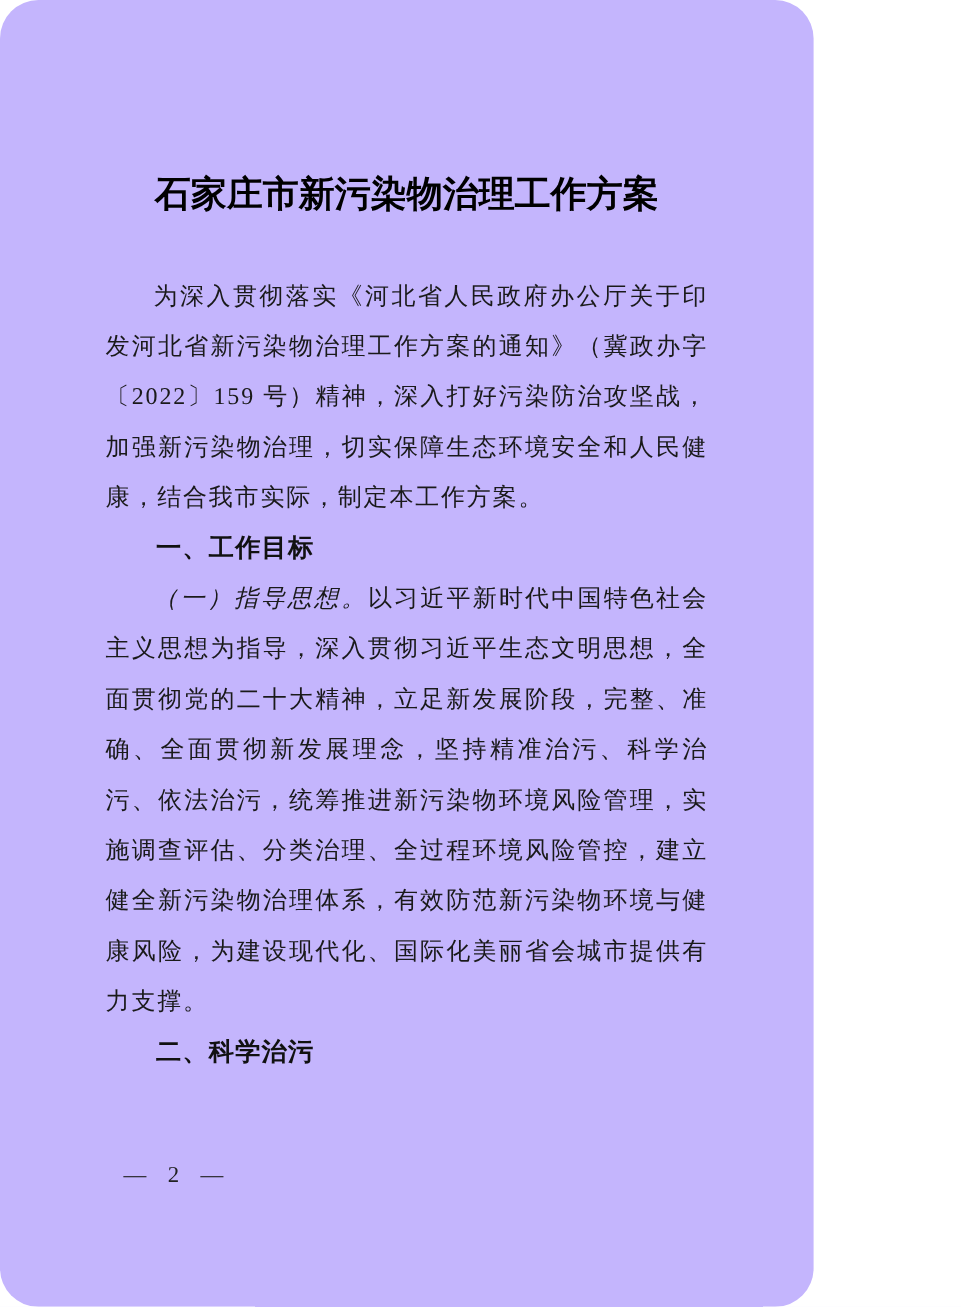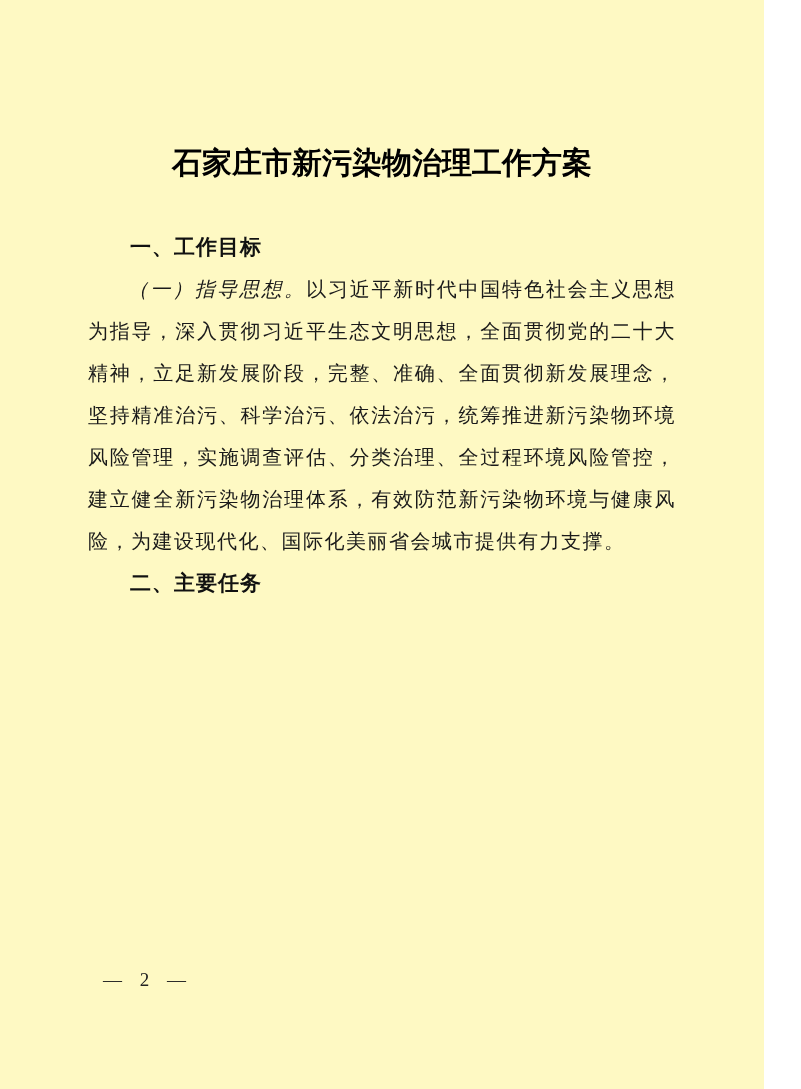--- a/index.html
+++ b/index.html
@@ -2,28 +2,29 @@
 <html><head>
 <meta charset="utf-8">
 <style>
   html, body {
     margin: 0;
     padding: 0;
     background: #ffffff;
   }
   .page {
     position: relative;
-    width: 764px;
+    width: 678px;
     height: 1089px;
-    background: #fef9c3;
+    background: #c4b5fd;
     box-sizing: border-box;
     padding: 143px 88px 0 88px;
     color: #111111;
     font-family: "Liberation Serif", "DejaVu Serif", serif;
     overflow: hidden;
+    border-radius: 32px;
   }
   .doc-title {
     margin: 0 0 43px 0;
     font-size: 30px;
     line-height: 40px;
     font-weight: 700;
     text-align: center;
     letter-spacing: 0px;
     font-family: "Liberation Serif", "DejaVu Serif", serif;
     color: #000000;
@@ -64,23 +65,24 @@
     font-family: "Liberation Serif", "DejaVu Serif", serif;
   }
 </style>
 </head>
 <body>
 
 <div class="page">
 
   <h1 class="doc-title">石家庄市新污染物治理工作方案</h1>
 
+  <p class="body-par">为深入贯彻落实《河北省人民政府办公厅关于印发河北省新污染物治理工作方案的通知》（冀政办字〔2022〕159 号）精神，深入打好污染防治攻坚战，加强新污染物治理，切实保障生态环境安全和人民健康，结合我市实际，制定本工作方案。</p>
 
   <h2 class="section-heading">一、工作目标</h2>
 
   <p class="body-par"><span class="run-in-lead">（一）指导思想。</span><span>以习近平新时代中国特色社会主义思想为指导，深入贯彻习近平生态文明思想，全面贯彻党的二十大精神，立足新发展阶段，完整、准确、全面贯彻新发展理念，坚持精准治污、科学治污、依法治污，统筹推进新污染物环境风险管理，实施调查评估、分类治理、全过程环境风险管控，建立健全新污染物治理体系，有效防范新污染物环境与健康风险，为建设现代化、国际化美丽省会城市提供有力支撑。</span></p>
 
 
-  <h2 class="section-heading">二、主要任务</h2>
+  <h2 class="section-heading">二、科学治污</h2>
 
   <div class="page-footer">— 2 —</div>
 
 </div>
 
 </body></html>

